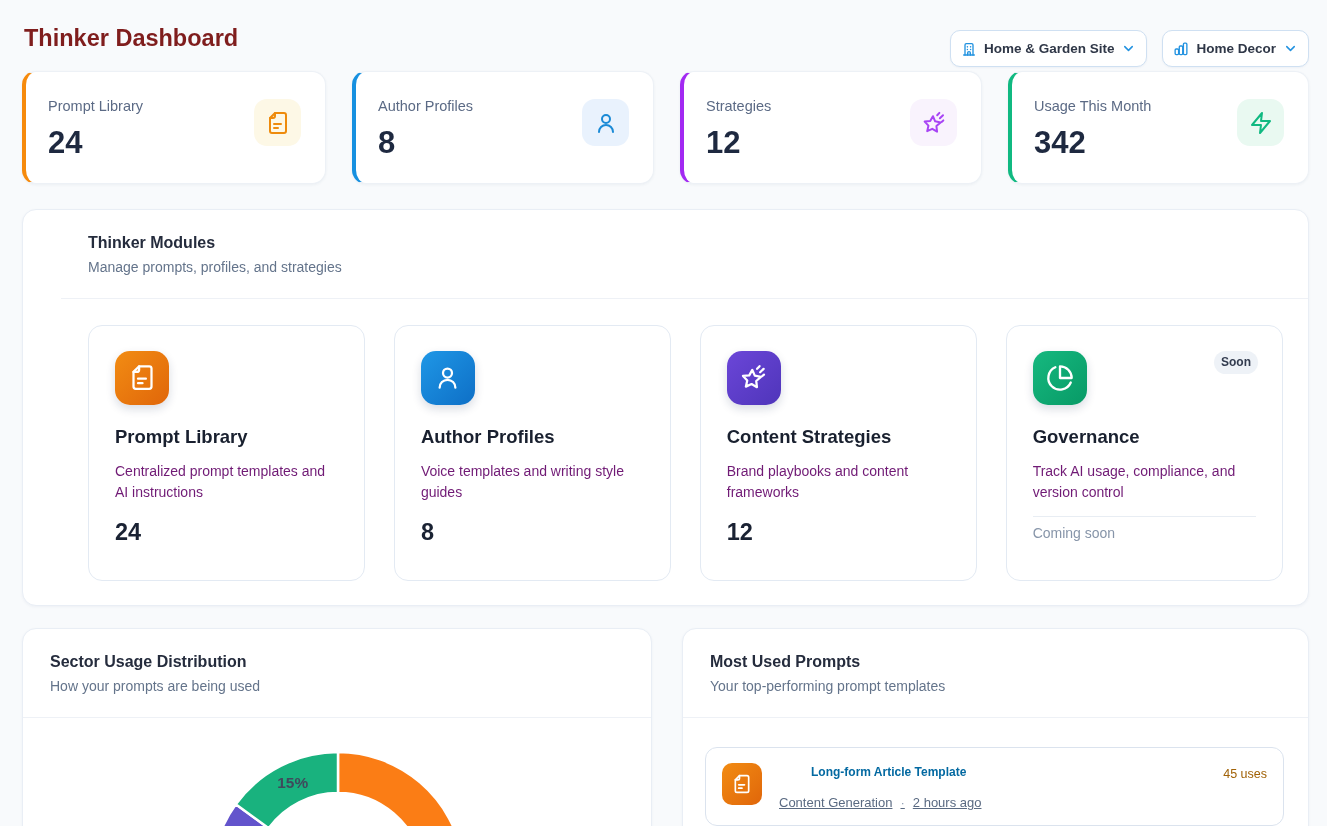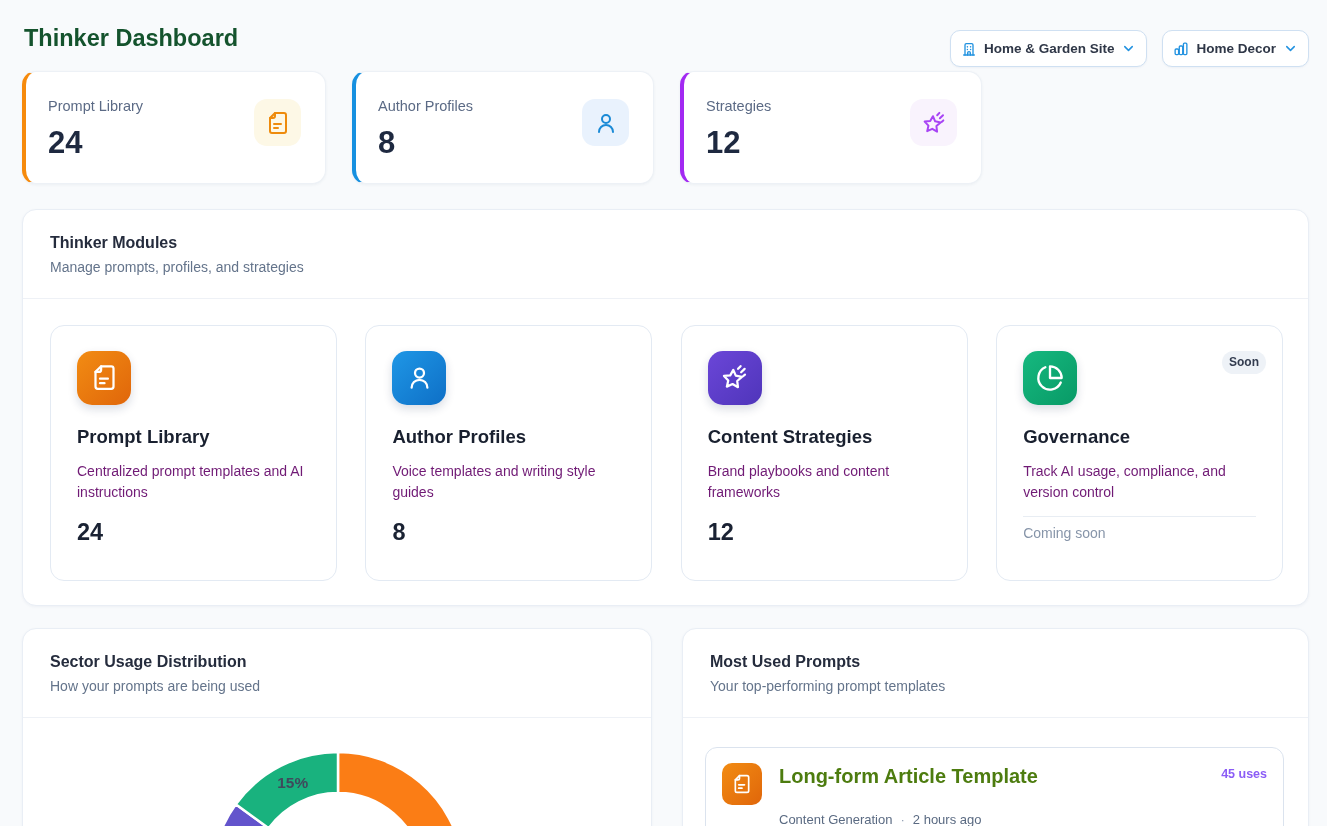--- a/index.html
+++ b/index.html
@@ -5,21 +5,21 @@
 * { margin:0; padding:0; box-sizing:border-box; }
 html,body { width:1327px; height:826px; overflow:hidden; }
 body {
   background:#f8fafc;
   font-family:"Liberation Sans", sans-serif;
   color:#1f2738;
 }
 .wrap { padding:23px 18px 0 22px; }
 
 .hdr { display:flex; justify-content:space-between; align-items:flex-start; padding-left:2px; }
-.hdr h1 { font-size:23.5px; font-weight:bold; color:#14532d; padding-top:2px; }
+.hdr h1 { font-size:23.5px; font-weight:bold; color:#7f1d1d; padding-top:2px; }
 .sub { margin-top:8px; font-size:13px; font-weight:600; color:#4a5468; }
 .sub a { color:#2583c8; text-decoration:none; font-weight:600; }
 .sub .dot { color:#93a0b4; margin:0 10px; }
 .btns { display:flex; gap:15px; margin-top:7px; }
 .btn {
   display:flex; align-items:center; gap:7px;
   height:37px; padding:0 10px;
   background:#fff; border:1px solid #cfe0f2; border-radius:10px;
   font-size:13.5px; font-weight:600; color:#2f3747;
   box-shadow:0 1px 2px rgba(30,60,110,.05);
@@ -39,60 +39,60 @@
 .stat.b3 { border-left-color:#a229f2; }
 .stat.b4 { border-left-color:#10b981; }
 .stat .lbl { font-size:14.5px; color:#5b6a85; margin-top:2px; }
 .stat .num { font-size:31px; font-weight:bold; color:#1e2940; margin-top:11px; }
 .icbox { width:47px; height:47px; border-radius:13px; display:flex; align-items:center; justify-content:center; margin-top:3px; }
 
 .card {
   background:#fff; border:1px solid #e9eef5; border-radius:14px;
   box-shadow:0 1px 3px rgba(30,60,110,.05);
 }
-.modules-card { margin-top:25px; }
+.modules-card { margin-top:25px;padding-left:38px; }
 .card-hd { padding:24px 27px 23px 27px; border-bottom:1px solid #eef1f6; }
 .card-hd .t { font-size:16px; font-weight:bold; color:#252c3d; }
 .card-hd .s { font-size:14px; color:#64748b; margin-top:7px; }
 .modgrid { display:grid; grid-template-columns:repeat(4,1fr); gap:28.5px; padding:25.5px 25px 24px 27px; }
 .mod {
   border:1px solid #e3eaf3; border-radius:14px; background:#fff;
   padding:25px 26px 0 26px; height:256px; position:relative;
 }
 .mod .ic { width:54px; height:54px; border-radius:15px; display:flex; align-items:center; justify-content:center; box-shadow:0 4px 10px rgba(20,40,80,.16); }
 .mod h3 { font-size:18.5px; font-weight:bold; color:#19202f; margin-top:21.5px; }
 .mod p { font-size:14px; color:#701a75; margin-top:13px; line-height:21px; }
 .mod .num { font-size:23.5px; font-weight:bold; color:#1a2233; margin-top:16px; }
 .g-orange { background:linear-gradient(135deg,#f28c13,#e0660a); }
 .g-blue { background:linear-gradient(135deg,#1f97e6,#0e6fc6); }
 .g-violet { background:linear-gradient(135deg,#6b46d8,#4f35ba); }
 .g-green { background:linear-gradient(135deg,#16b87f,#089a66); }
 .soon {
-  position:absolute; top:25px; right:16px;
+  position:absolute; top:25px; right:24px;
   background:#eef2f7; color:#333c4f; font-size:12px; font-weight:bold;
   padding:4.5px 7px; border-radius:999px;
 }
 .mod .divider { border-top:1px solid #e8edf3; margin-top:12.5px; }
 .mod .coming { font-size:14px; color:#8795a9; margin-top:8px; }
 
 .bottom .card-hd { padding-bottom:23.5px; }
 .bottom { display:grid; grid-template-columns:630px 1fr; gap:30px; margin-top:22px; }
 .bottom .card { height:420px; overflow:hidden; }
 .chartbox { position:relative; height:330px; }
 .prompt-item {
   margin:29px 24px 0 22px;
   border:1px solid #dbe3ee; border-radius:12px;
   padding:15px 16px; display:flex; align-items:flex-start; gap:17px;
 }
 .pi-ic { width:40px; height:42px; border-radius:10px; display:flex; align-items:center; justify-content:center; flex:0 0 auto; }
 .pi-main { flex:1; margin-top:2px; }
-.pi-title { font-size:20px; font-weight:bold; color:#4d7c0f; }
-.pi-meta { font-size:13px; color:#5a6a82; margin-top:24px; }
+.pi-title { font-size:12px; font-weight:bold; color:#0369a1;margin-left:32px; }
+.pi-meta { font-size:13px; color:#5a6a82; margin-top:16px;text-decoration:underline; }
 .pi-meta .dot { color:#93a0b4; margin:0 8px; }
-.pi-uses { font-size:12.5px; font-weight:bold; color:#8b5cf6; margin-top:4px; }
+.pi-uses { font-size:12.5px; font-weight:normal; color:#a16207; margin-top:4px; }
 </style>
 </head>
 <body>
 <div class="wrap">
   <div class="hdr">
     <div>
       <h1>Thinker Dashboard</h1>
     </div>
     <div class="btns">
       <div class="btn">
@@ -155,20 +155,31 @@
       <div>
           <div class="lbl">Strategies</div>
           <div class="num">12</div>
         </div>
       <div class="icbox" style="background:#f9f3fd;">
         <svg width="24" height="24" viewBox="0 0 24 24" fill="none" stroke="#a844f5" stroke-width="2" stroke-linecap="round" stroke-linejoin="round">
             <path d="M10.94 5.21 L13.14 10.34 L18.61 11.43 L14.42 15.11 L15.07 20.64 L10.28 17.79 L5.21 20.13 L6.44 14.69 L2.66 10.59 L8.21 10.08 Z"></path>
             <path d="M15.2 4.3l2.2-2.4"></path>
             <path d="M17.9 7.3l3.1-3"></path>
             <path d="M19.6 10.9l1.7-1.5"></path>
+          </svg>
+      </div>
+    </div>
+    <div class="stat b4">
+      <div>
+          <div class="lbl">Usage This Month</div>
+          <div class="num">342</div>
+        </div>
+      <div class="icbox" style="background:#e9f9f1;">
+        <svg width="24" height="24" viewBox="0 0 24 24" fill="none" stroke="#10b981" stroke-width="2" stroke-linecap="round" stroke-linejoin="round">
+            <path d="M13 2 3 14h9l-1 8 10-12h-9l1-8z"></path>
           </svg>
       </div>
     </div>
   </div>
 
   <div class="card modules-card">
     <div class="card-hd">
       <div class="t">Thinker Modules</div>
       <div class="s">Manage prompts, profiles, and strategies</div>
     </div>

